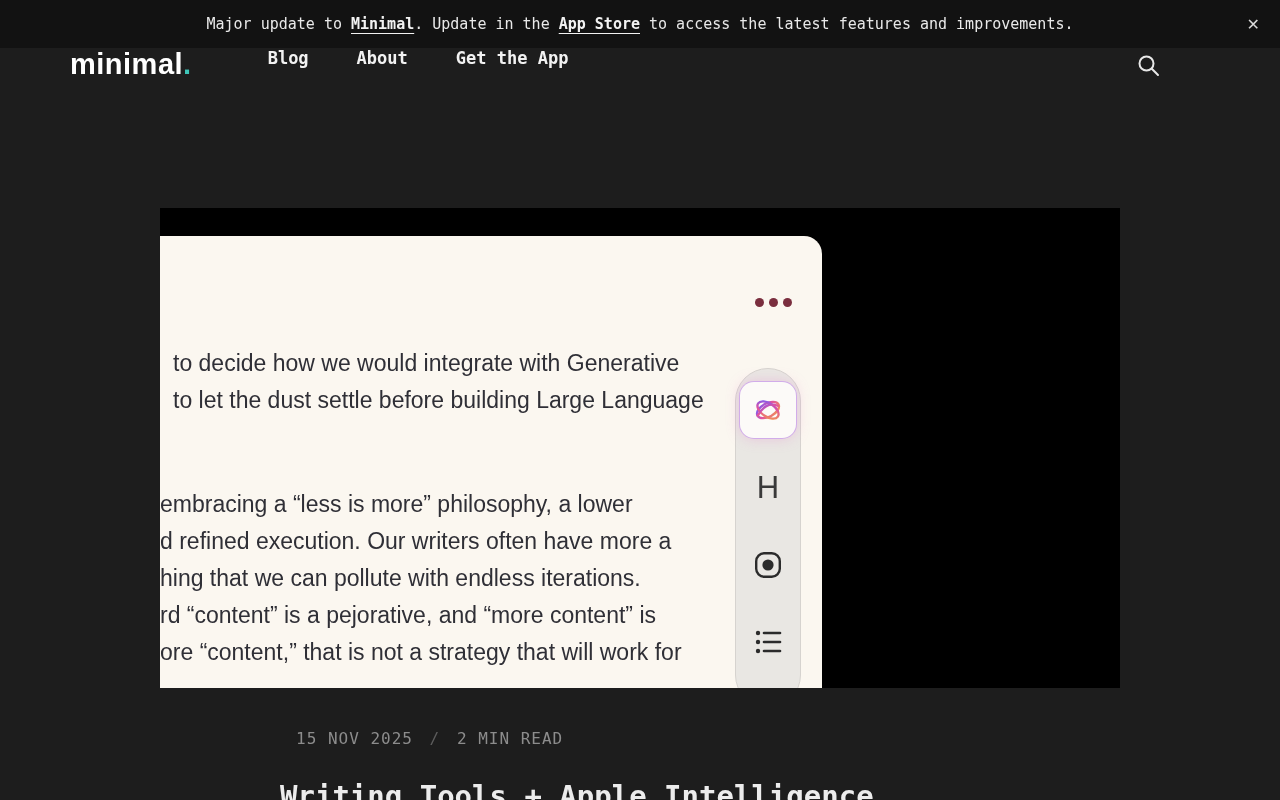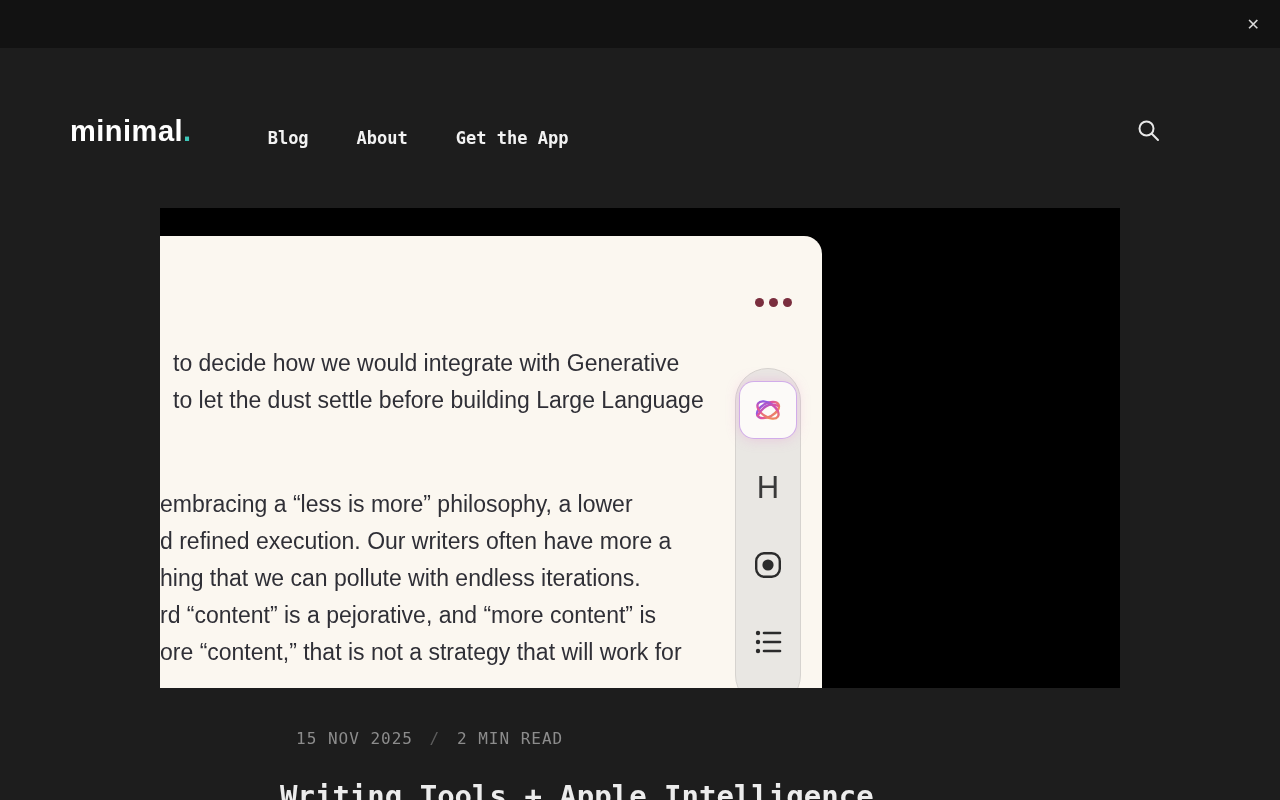--- a/index.html
+++ b/index.html
@@ -24,21 +24,21 @@
   }
   .banner-close {
     position:absolute; right:14px; top:50%; transform:translateY(-50%);
     background:none; border:none; color:#d8d8d8; font-size:16px;
     cursor:pointer; font-family:"DejaVu Sans", sans-serif; padding:6px;
   }
 
   
   .header {
     position:absolute; top:48px; left:0; width:1196px; height:100px;
-    display:flex; align-items:flex-end; padding:0 30px 0 70px;
+    display:flex; align-items:flex-start; padding:0 30px 0 70px;
   }
   .logo {
     font-family:"Liberation Sans", sans-serif; font-weight:bold;
     font-size:29px; color:#ffffff; letter-spacing:0.5px; cursor:pointer;
   }
   .logo-dot { color:#3ec6b8; }
   .nav { display:flex; gap:48px; margin-left:76px; }
   .nav a {
     color:#f2f2f2; font-size:17px; font-weight:bold; text-decoration:none;
     cursor:pointer;
@@ -105,20 +105,21 @@
     position:absolute; left:280px; top:779px;
     font-size:29px; font-weight:bold; color:#ececec; white-space:nowrap;
   }
 </style>
 </head>
 <body>
 
 <div class="page">
 
   <div class="banner">
+    <div class="banner-text"><span>Major update to </span><a class="banner-link">Minimal</a><span>. Update in the </span><a class="banner-link">App Store</a><span> to access the latest features and improvements.</span></div>
     <button class="banner-close">✕</button>
   </div>
 
   <div class="header">
     <div class="logo"><span>minimal</span><span class="logo-dot">.</span></div>
     <nav class="nav">
       <a>Blog</a>
       <a>About</a>
       <a>Get the App</a>
     </nav>

